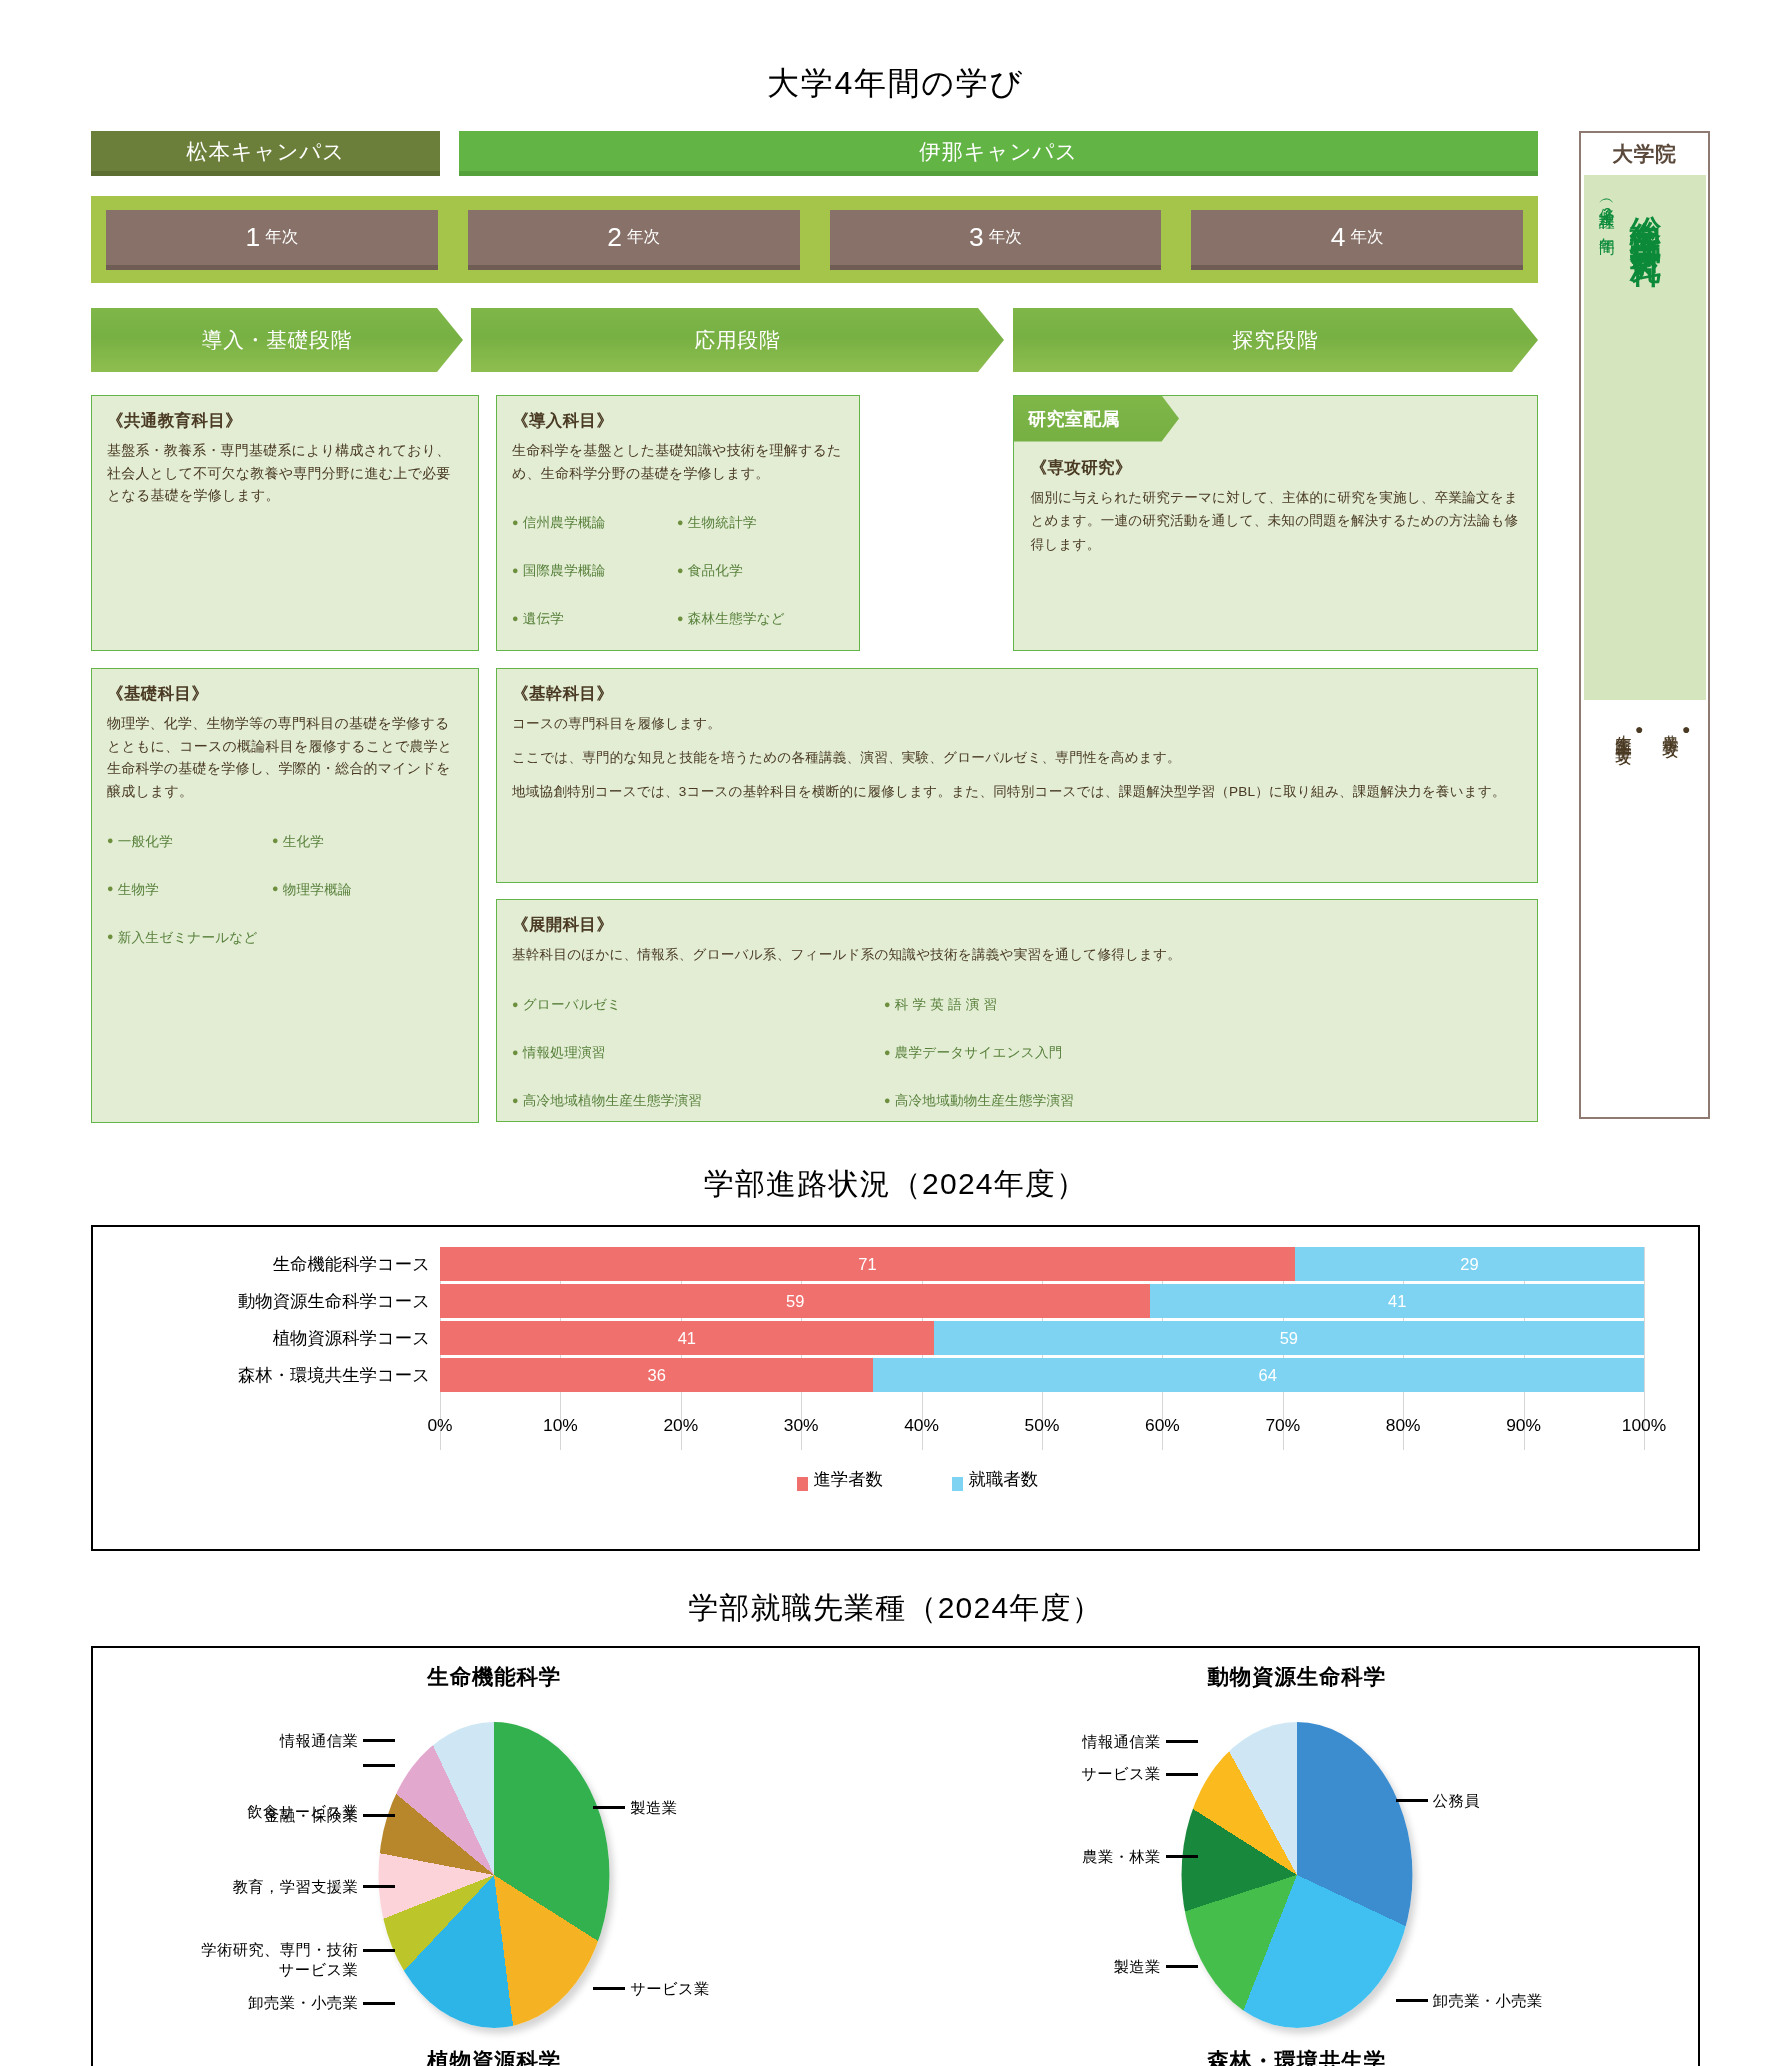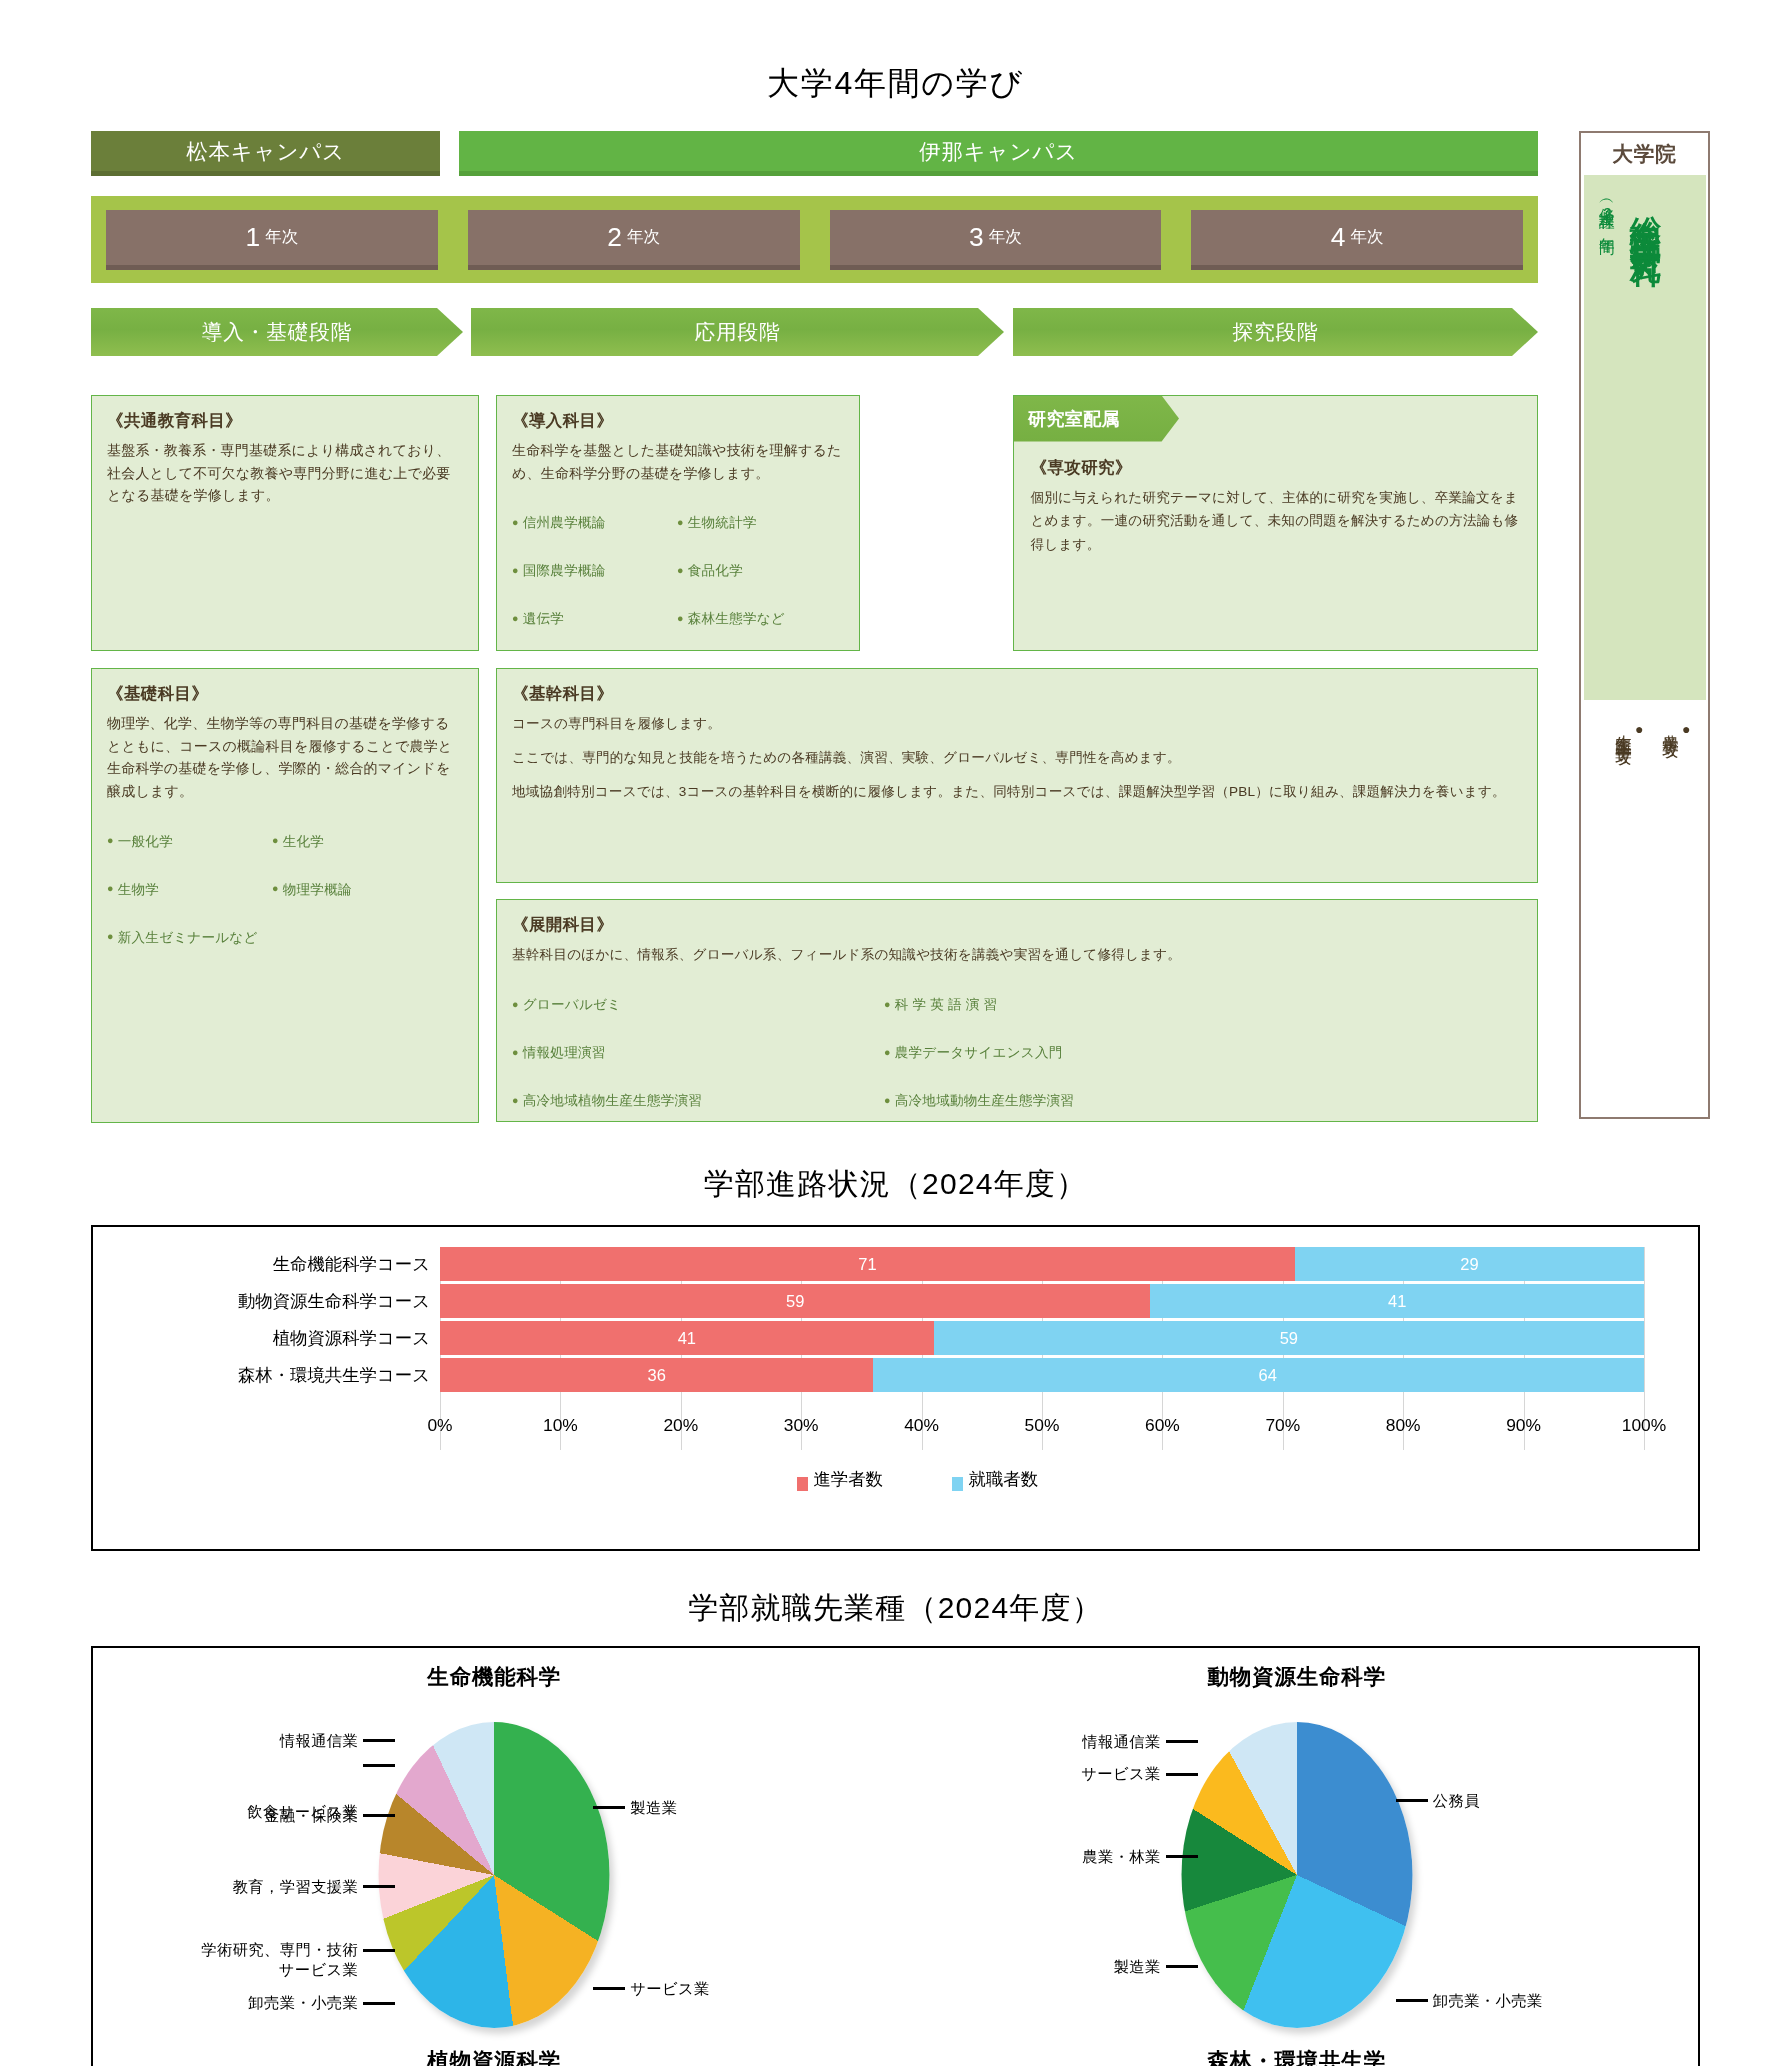--- a/index.html
+++ b/index.html
@@ -73,21 +73,21 @@
     margin: 0 15px;
     display: flex; align-items: center; justify-content: center;
     color: #fff;
   }
   .year-num { font-size: 26.4px; line-height: 1; }
   .year-suffix { font-size: 16.5px; margin-left: 5px; }
 
   
   .stage-row { margin-top: 25px; height: 70px; position: relative; }
   .stage {
-    position: absolute; top: 0; height: 48px;
+    position: absolute; top: 0; height: 64px;
     background: linear-gradient(180deg,#7FB749 0%, #77B043 45%, #8FBE4F 100%);
     color: #fff; font-size: 20.7px;
     display: flex; align-items: center; justify-content: center;
     clip-path: polygon(0 0, calc(100% - 26px) 0, 100% 50%, calc(100% - 26px) 100%, 0 100%);
     letter-spacing: 0.8px;
   }
   .stage-1 { left: 0;     width: 372px;  }
   .stage-2 { left: 380px;  width: 533px; }
   .stage-3 { left: 922px; width: 525px; }
 

